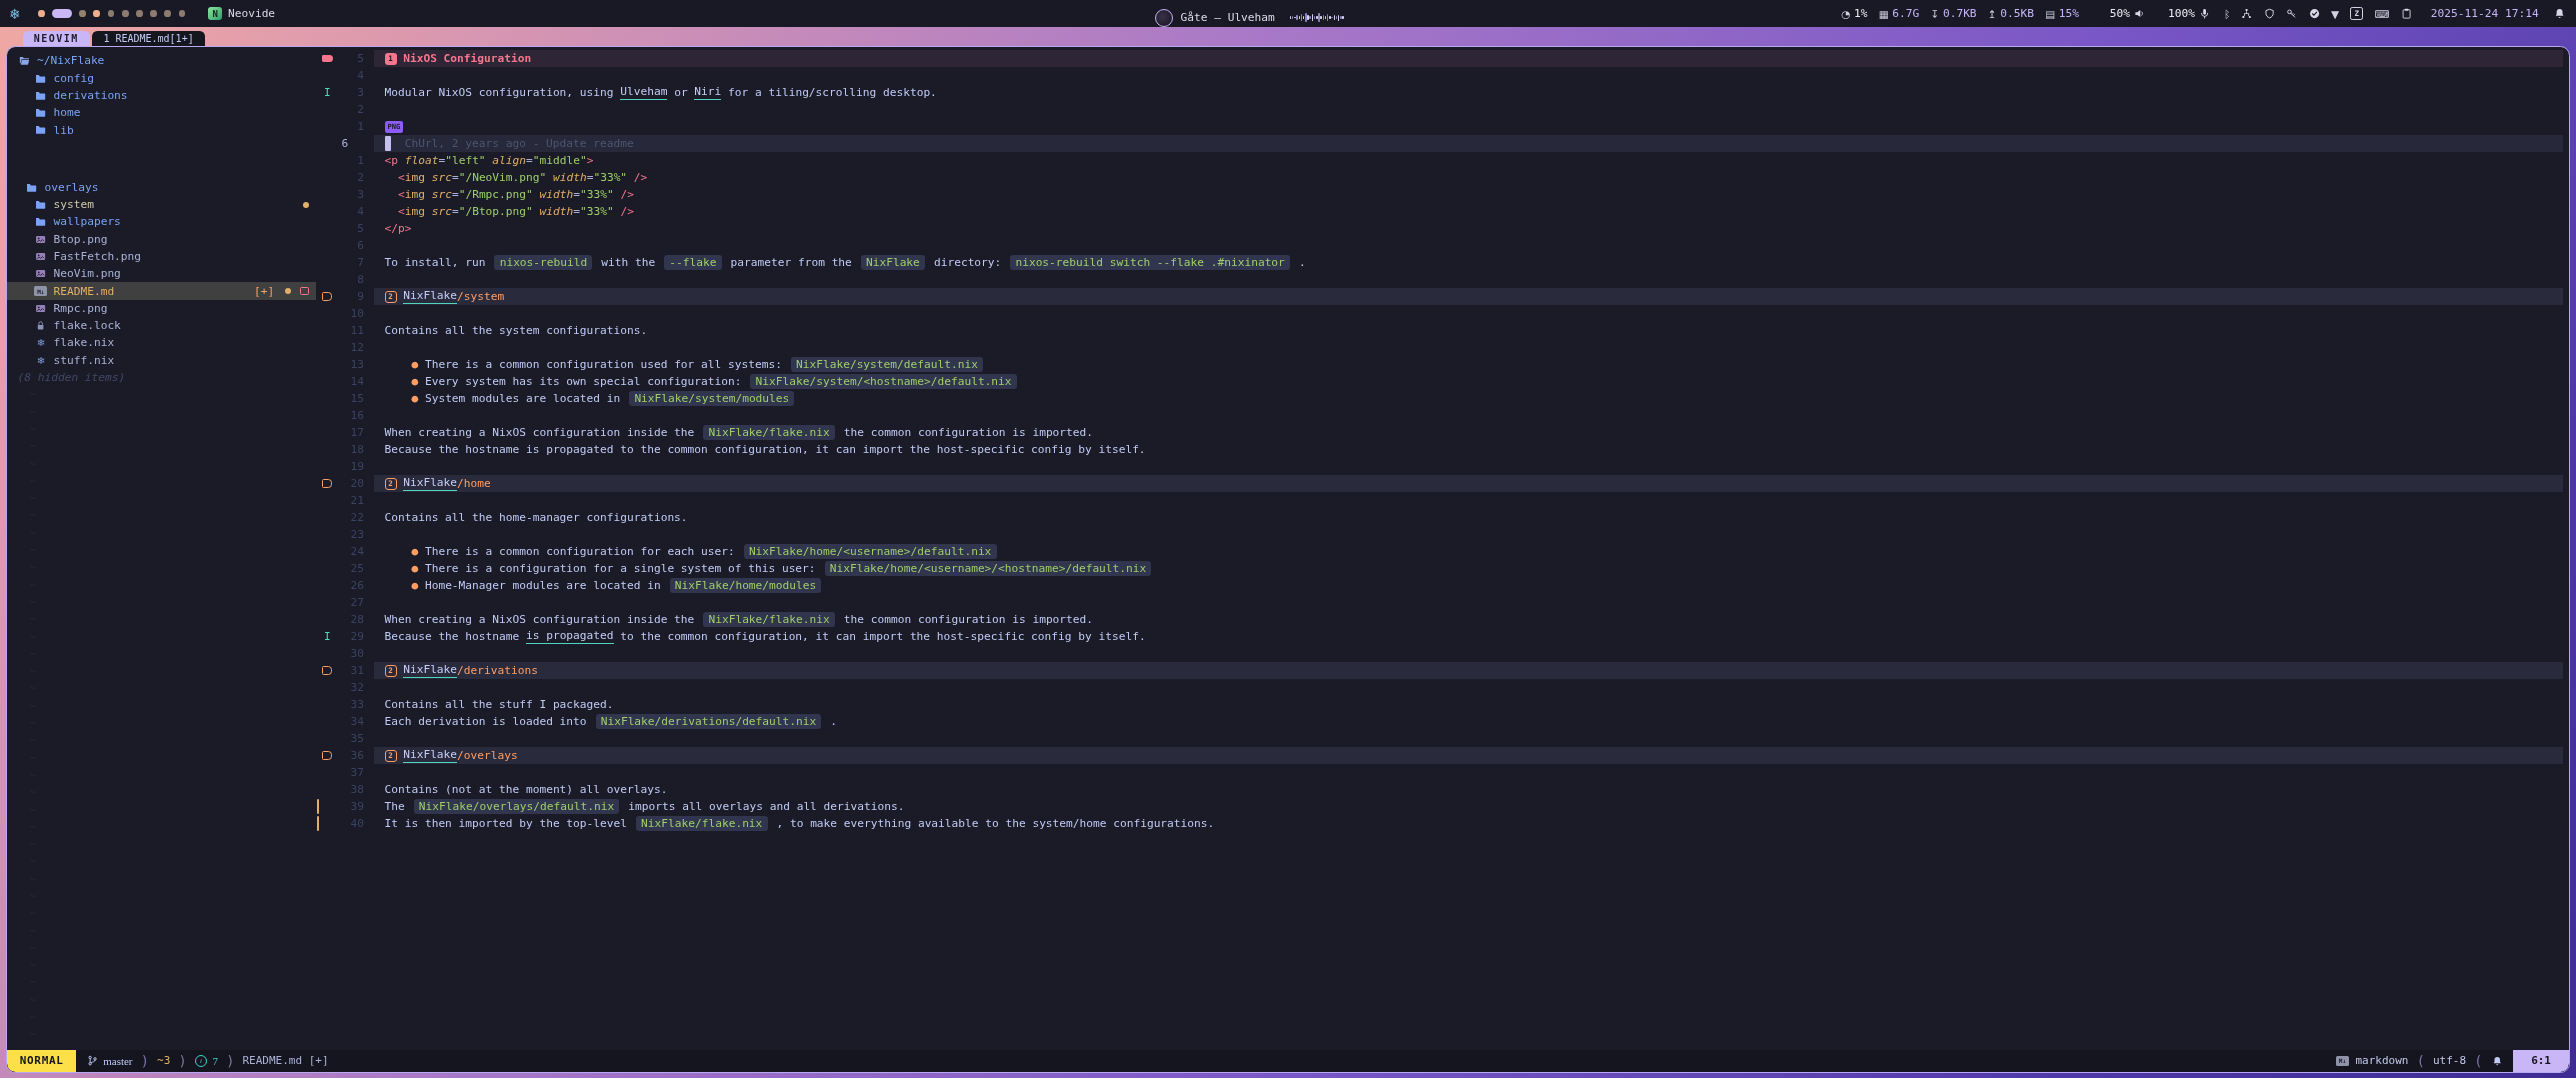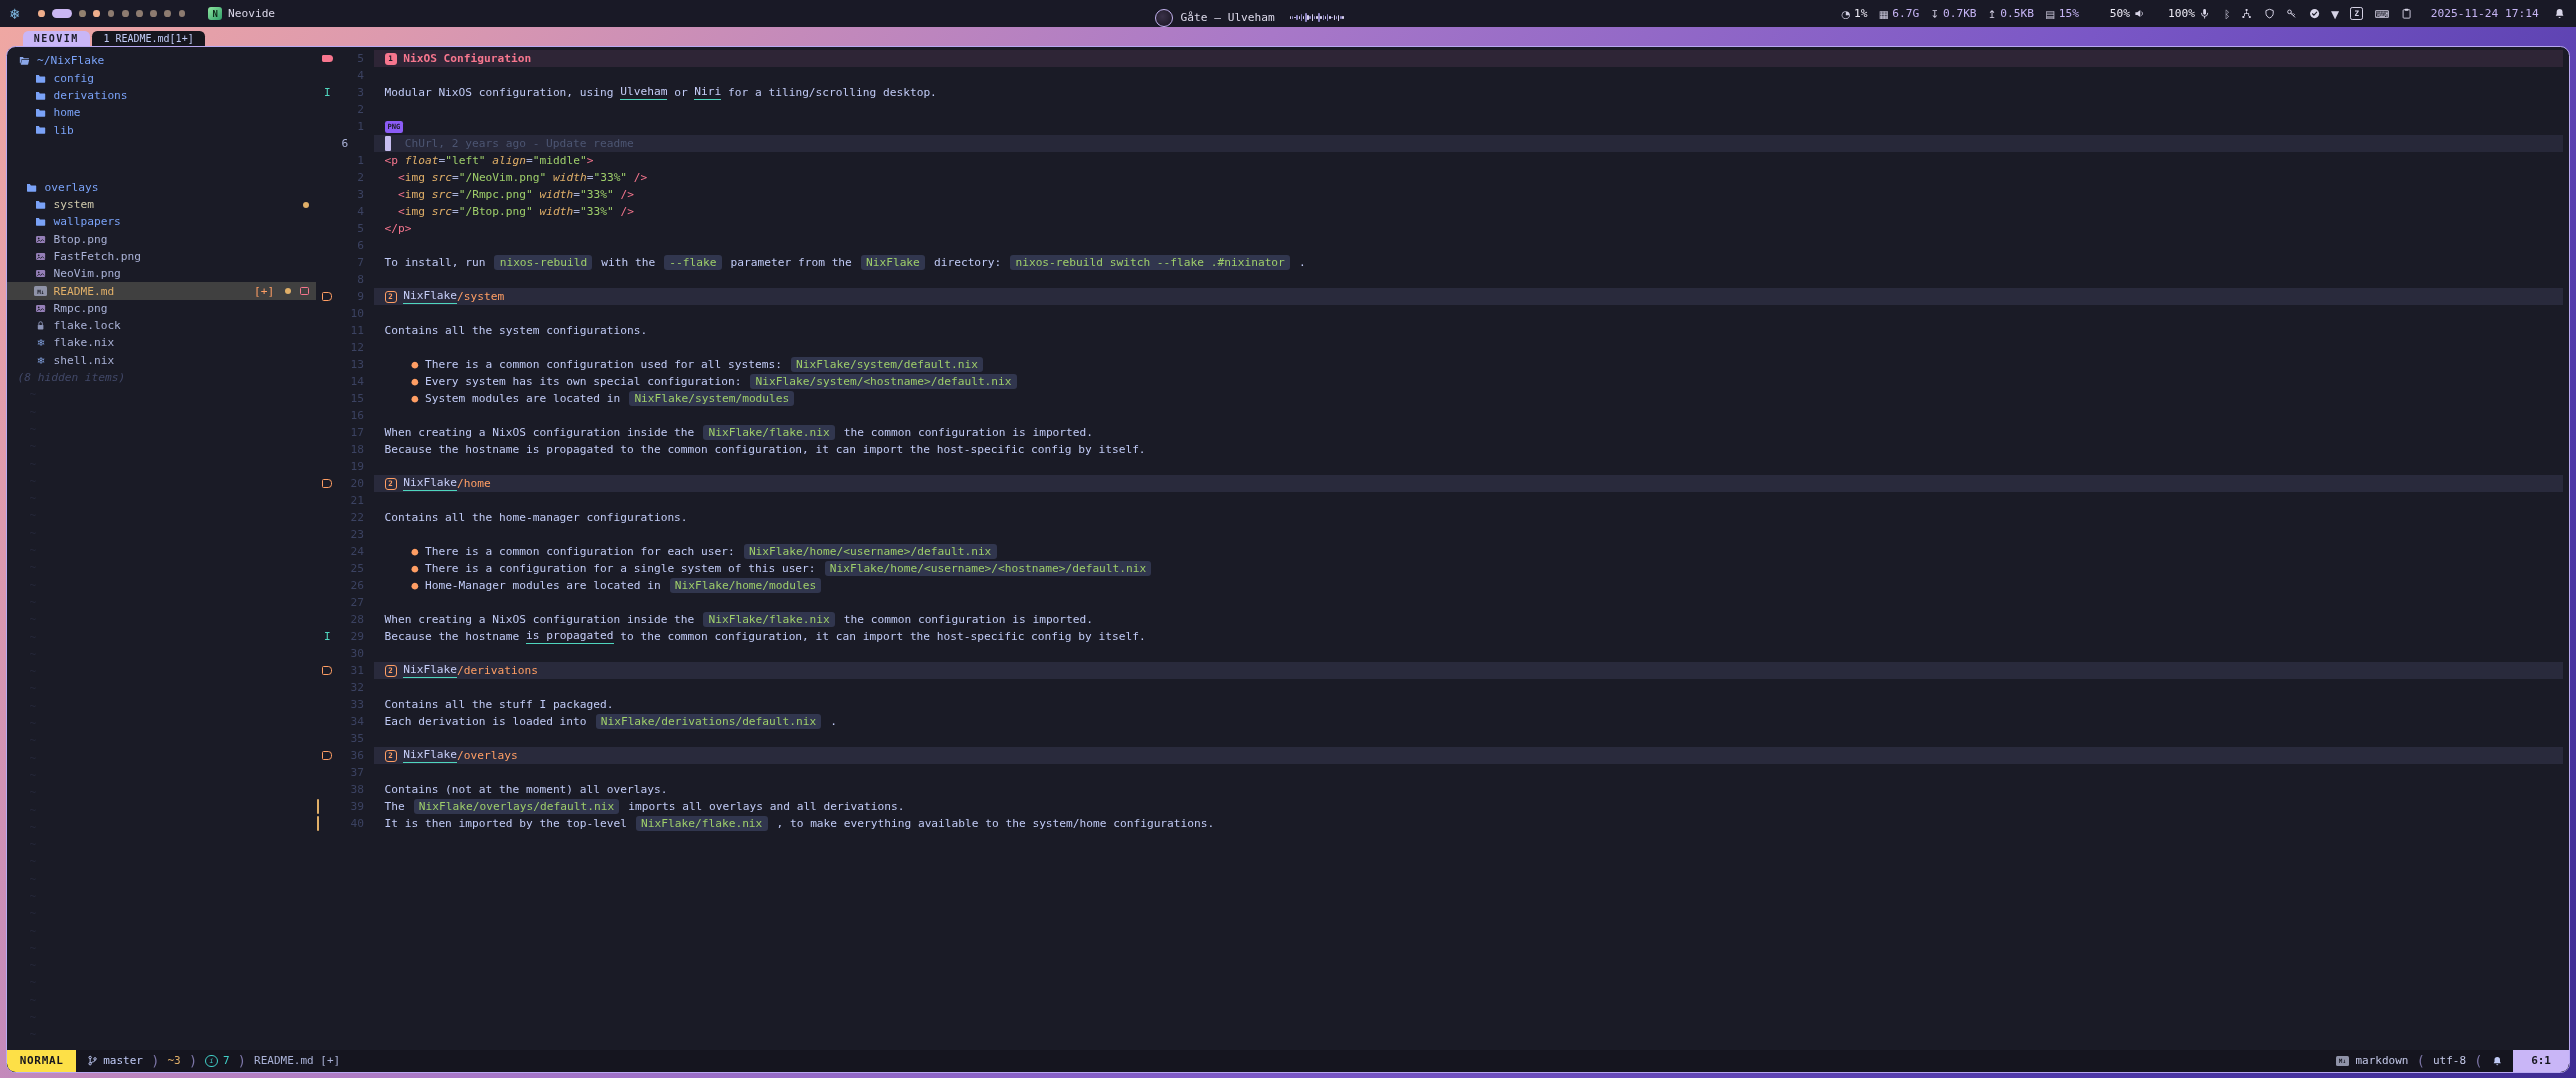--- a/index.html
+++ b/index.html
@@ -83,21 +83,21 @@
   .blt{color:#ff9e64;}
   .blame{color:#4c5572;}
   .curblk{display:inline-block;width:6.7px;height:14.2px;background:#c7bef0;border-radius:1.1px;}
   .pngbdg{background:#8b5cf6;color:#1a1b26;font-size:7.1px;font-weight:bold;border-radius:2.2px;padding:1.5px 3px;}
   .pnc{color:#f7768e;} .tagp{color:#f7768e;} .tagi{color:#e0af68;}
   .attr{color:#e0af68;font-style:italic;} .oper{color:#a9b1d6;} .strg{color:#9ece6a;}
   
   .statusbar{height:22.5px;flex:none;display:flex;align-items:center;background:#15151f;font-size:11px;color:#a9b1d6;}
   .seg-mode{background:#fde047;color:#16161e;font-weight:bold;padding:0 12.7px;height:100%;display:flex;
     align-items:center;border-radius:0 0 0 8.2px;letter-spacing:0.7px;}
-  .grp{display:flex;align-items:center;gap:5.2px;}
+  .grp{display:flex;align-items:center;gap:5.2px;font-family:Liberation Serif, serif;}
   .sb-sep{color:#7d76a8;font-size:13.5px;margin:0 8.2px;font-weight:300;}
   .branch{margin-left:10.5px;color:#c0caf5;}
   .branch svg{color:#c0caf5;}
   .changes{color:#e0af68;}
   .infog{color:#41d0c8;}
   .infocirc{width:10.5px;height:10.5px;border:1.1px solid #41d0c8;border-radius:50%;display:inline-flex;
     align-items:center;justify-content:center;font-size:6.7px;font-style:italic;}
   .sb-file{color:#a9b1d6;}
   .sb-right{margin-left:auto;display:flex;align-items:center;height:100%;}
   .sb-ft,.sb-enc{color:#c3c8e8;}
@@ -406,21 +406,21 @@
         <div class="srow" style="padding-left: 27px;">
           <span class="sic">
             <span class="nixic">❄</span>
           </span>
           <span class="lbl c-file">flake.nix</span>
         </div>
         <div class="srow" style="padding-left: 27px;">
           <span class="sic">
             <span class="nixic">❄</span>
           </span>
-          <span class="lbl c-file">shell.nix</span>
+          <span class="lbl c-file">stuff.nix</span>
         </div>
         <div class="srow" style="padding-left: 10.5px;">
           <span class="lbl c-hidden">(8 hidden items)</span>
         </div>
         <div class="tilde">~</div>
         <div class="tilde">~</div>
         <div class="tilde">~</div>
         <div class="tilde">~</div>
         <div class="tilde">~</div>
         <div class="tilde">~</div>

